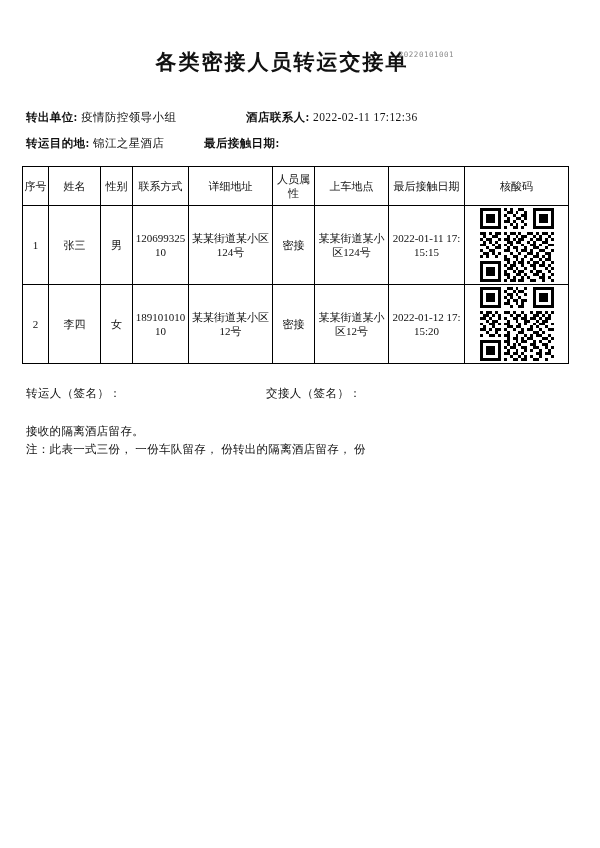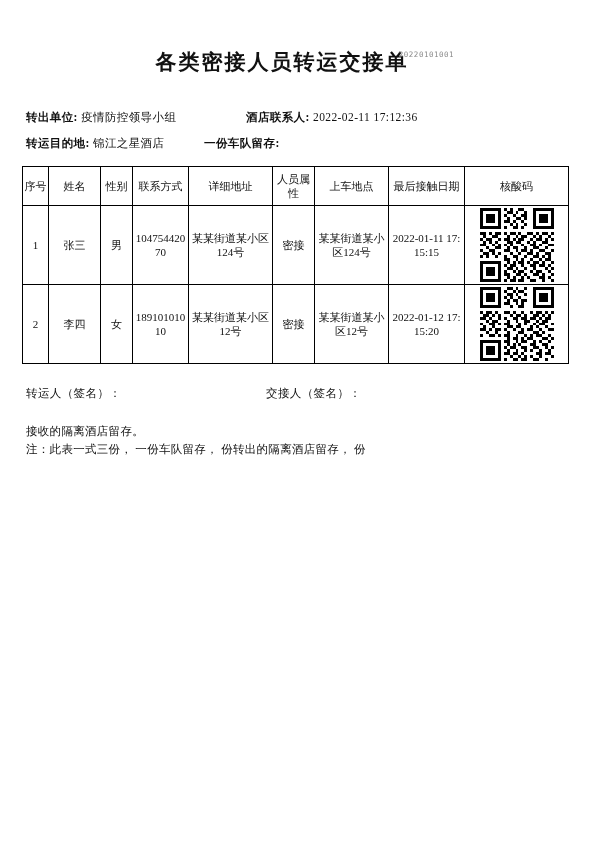--- a/index.html
+++ b/index.html
@@ -167,21 +167,21 @@
         <span class="meta-value">疫情防控领导小组</span>
         <span class="meta-col2">
           <span class="meta-label">酒店联系人:</span>
           <span class="meta-value mono">2022-02-11 17:12:36</span>
         </span>
       </div>
       <div class="meta-line">
         <span class="meta-label">转运目的地:</span>
         <span class="meta-value">锦江之星酒店</span>
         <span class="meta-col2b">
-          <span class="meta-label">一份车队留存:</span>
+          <span class="meta-label">最后接触日期:</span>
           <span class="meta-value"></span>
         </span>
       </div>
     </div>
 
     <table class="main">
       <colgroup>
         <col class="c-seq">
           <col class="c-name">
           <col class="c-sex">
@@ -203,21 +203,21 @@
           <th>上车地点</th>
           <th>最后接触日期</th>
           <th>核酸码</th>
         </tr>
       </thead>
       <tbody>
         <tr>
           <td>1</td>
           <td>张三</td>
           <td>男</td>
-          <td>10475442070</td>
+          <td>12069932510</td>
           <td>某某街道某小区124号</td>
           <td>密接</td>
           <td>某某街道某小区124号</td>
           <td>2022-01-11 17:15:15</td>
           <td class="qr-cell">
             <svg class="qr" viewBox="0 0 25 25" shape-rendering="crispEdges">
               <rect width="25" height="25" fill="#fff"></rect>
               <g fill="#000">
                 <rect x="0" y="0" width="7" height="1"></rect>
                   <rect x="0" y="6" width="7" height="1"></rect>

